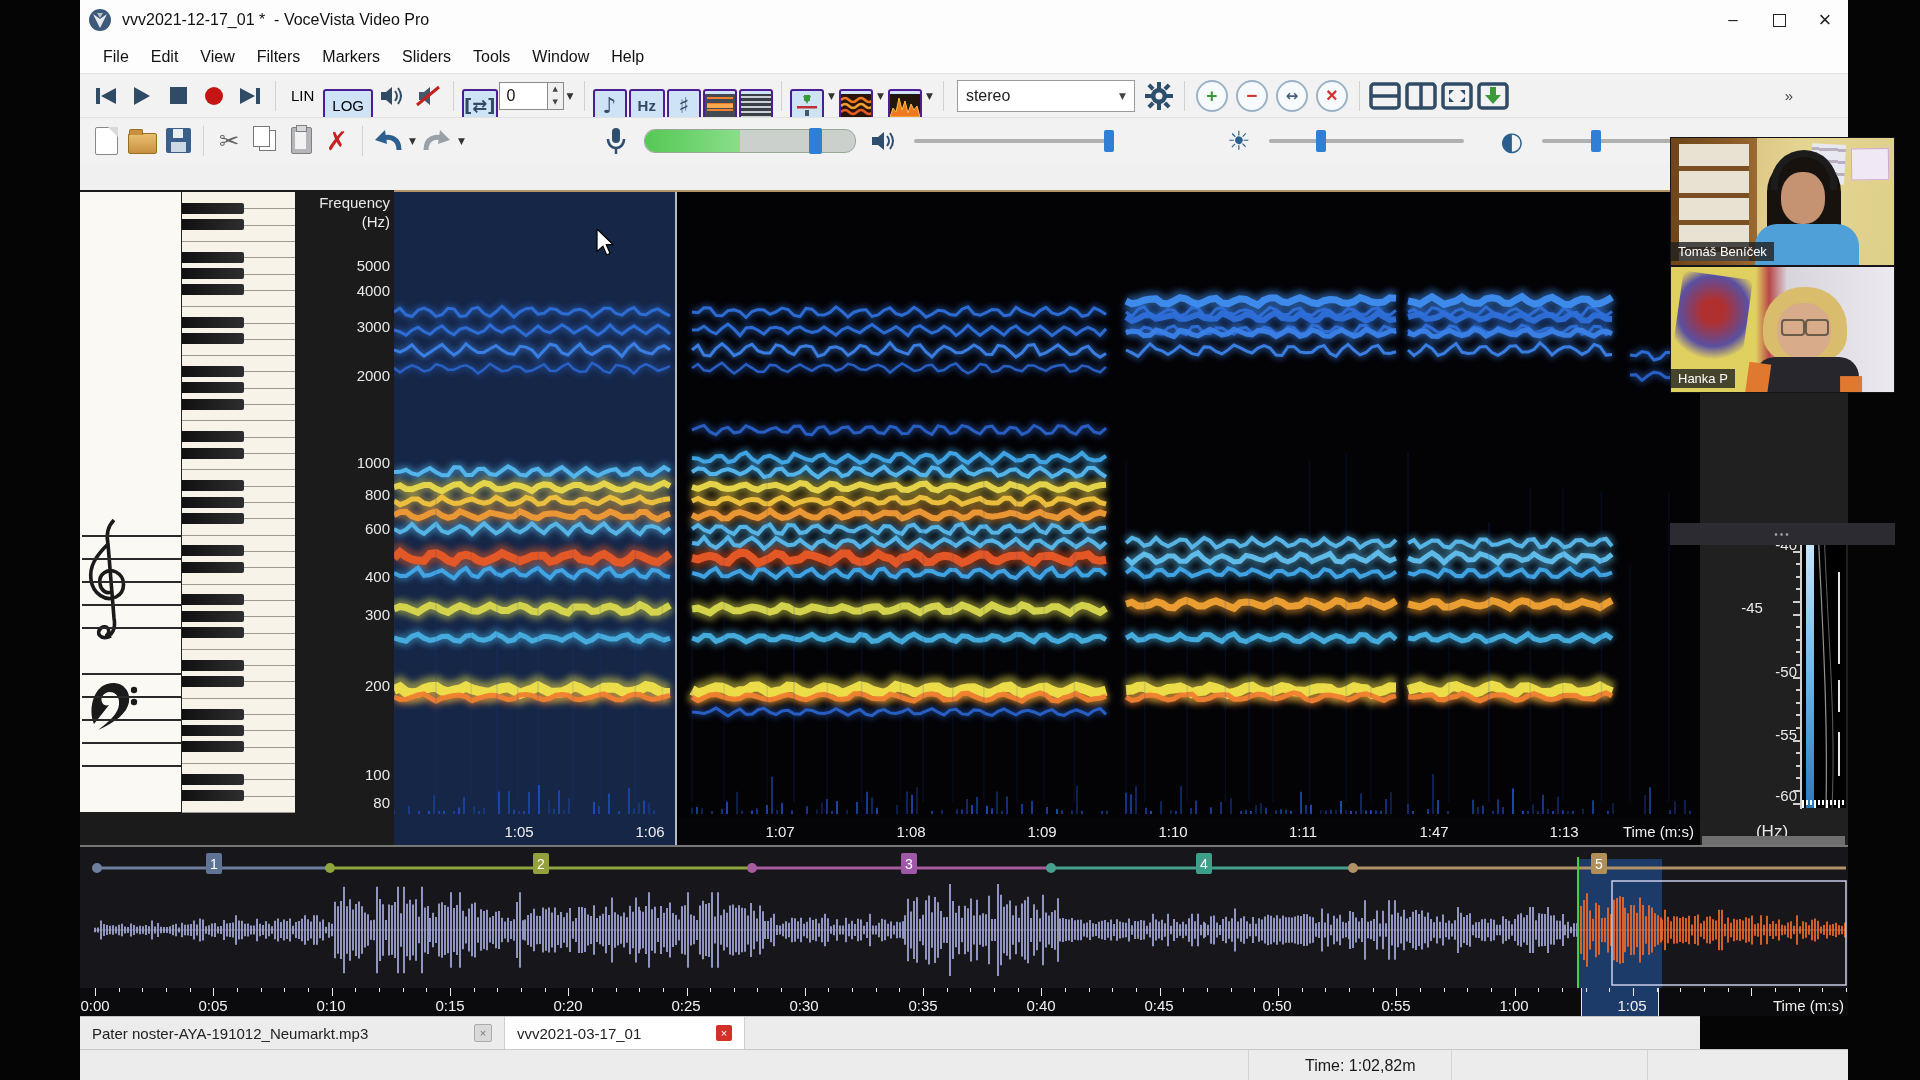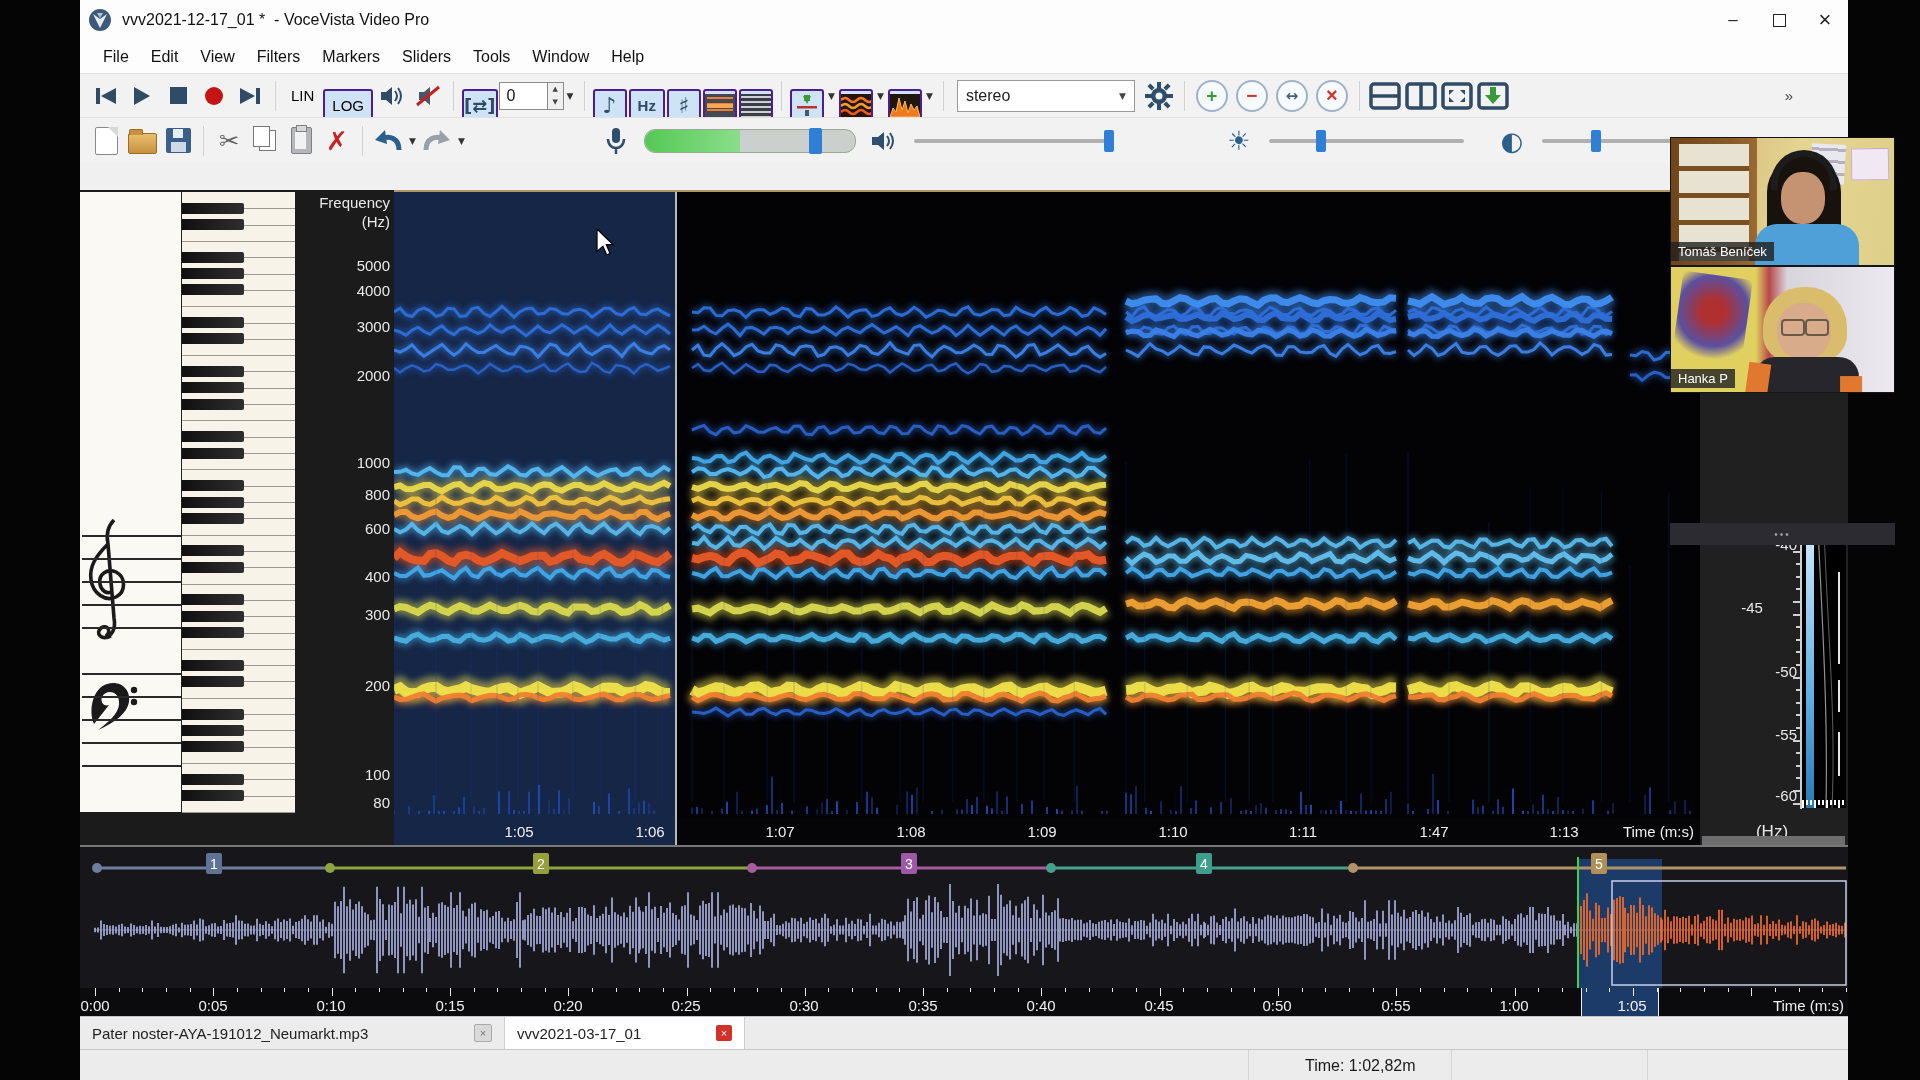--- a/index.html
+++ b/index.html
@@ -121,21 +121,21 @@
   #spec-axis-sel{position:absolute;left:0;top:0;width:281px;height:27px;background:#152647;}
   #right-pane{position:absolute;left:1620px;top:0;width:148px;height:655px;background:#202020;}
   #spectrum-black{position:absolute;left:102px;top:338px;width:44px;height:280px;background:#000;}
   .tickline{position:absolute;background:#d0d0d0;}
   
   #wavepanel{position:absolute;left:80px;top:845px;width:1768px;height:143px;background:#16161b;border-top:2px solid #777;box-sizing:border-box;}
   #ovaxis{position:absolute;left:80px;top:988px;width:1768px;height:28px;background:#0b0b0d;}
   #ov-highlight{position:absolute;top:0;height:28px;background:#1d3b68;border-left:1px solid #e8e8e8;border-right:1px solid #e8e8e8;box-sizing:border-box;}
   .ovtick{position:absolute;top:0;width:1px;background:#e8e8e8;}
   
-  #tabbar{position:absolute;left:80px;top:1016px;width:1768px;height:33px;background:#ececec;display:flex;border-top:1px solid #c4c4c4;box-sizing:border-box;}
+  #tabbar{position:absolute;left:80px;top:1016px;width:1620px;height:33px;background:#ececec;display:flex;border-top:1px solid #c4c4c4;box-sizing:border-box;}
   .tab{height:100%;display:flex;align-items:center;box-sizing:border-box;padding:0 12px;font-size:15px;
     color:#222;border-right:1px solid #cfcfcf;}
   .tab.active{background:#fff;}
   .tclose{width:16px;height:16px;margin-left:10px;display:flex;align-items:center;justify-content:center;
     font-size:11px;border-radius:2px;}
   .tclose.gray{background:#d9d9d9;border:1px solid #ababab;color:#777;}
   .tclose.red{background:#d23028;color:#fff;}
   #statusbar{position:absolute;left:80px;top:1049px;width:1768px;height:31px;background:#ececec;border-top:1px solid #c8c8c8;box-sizing:border-box;}
   .statcell{position:absolute;top:0;height:31px;border-left:1px solid #d4d4d4;display:flex;align-items:center;
     font-size:16px;color:#1a1a1a;padding-left:56px;box-sizing:border-box;}

